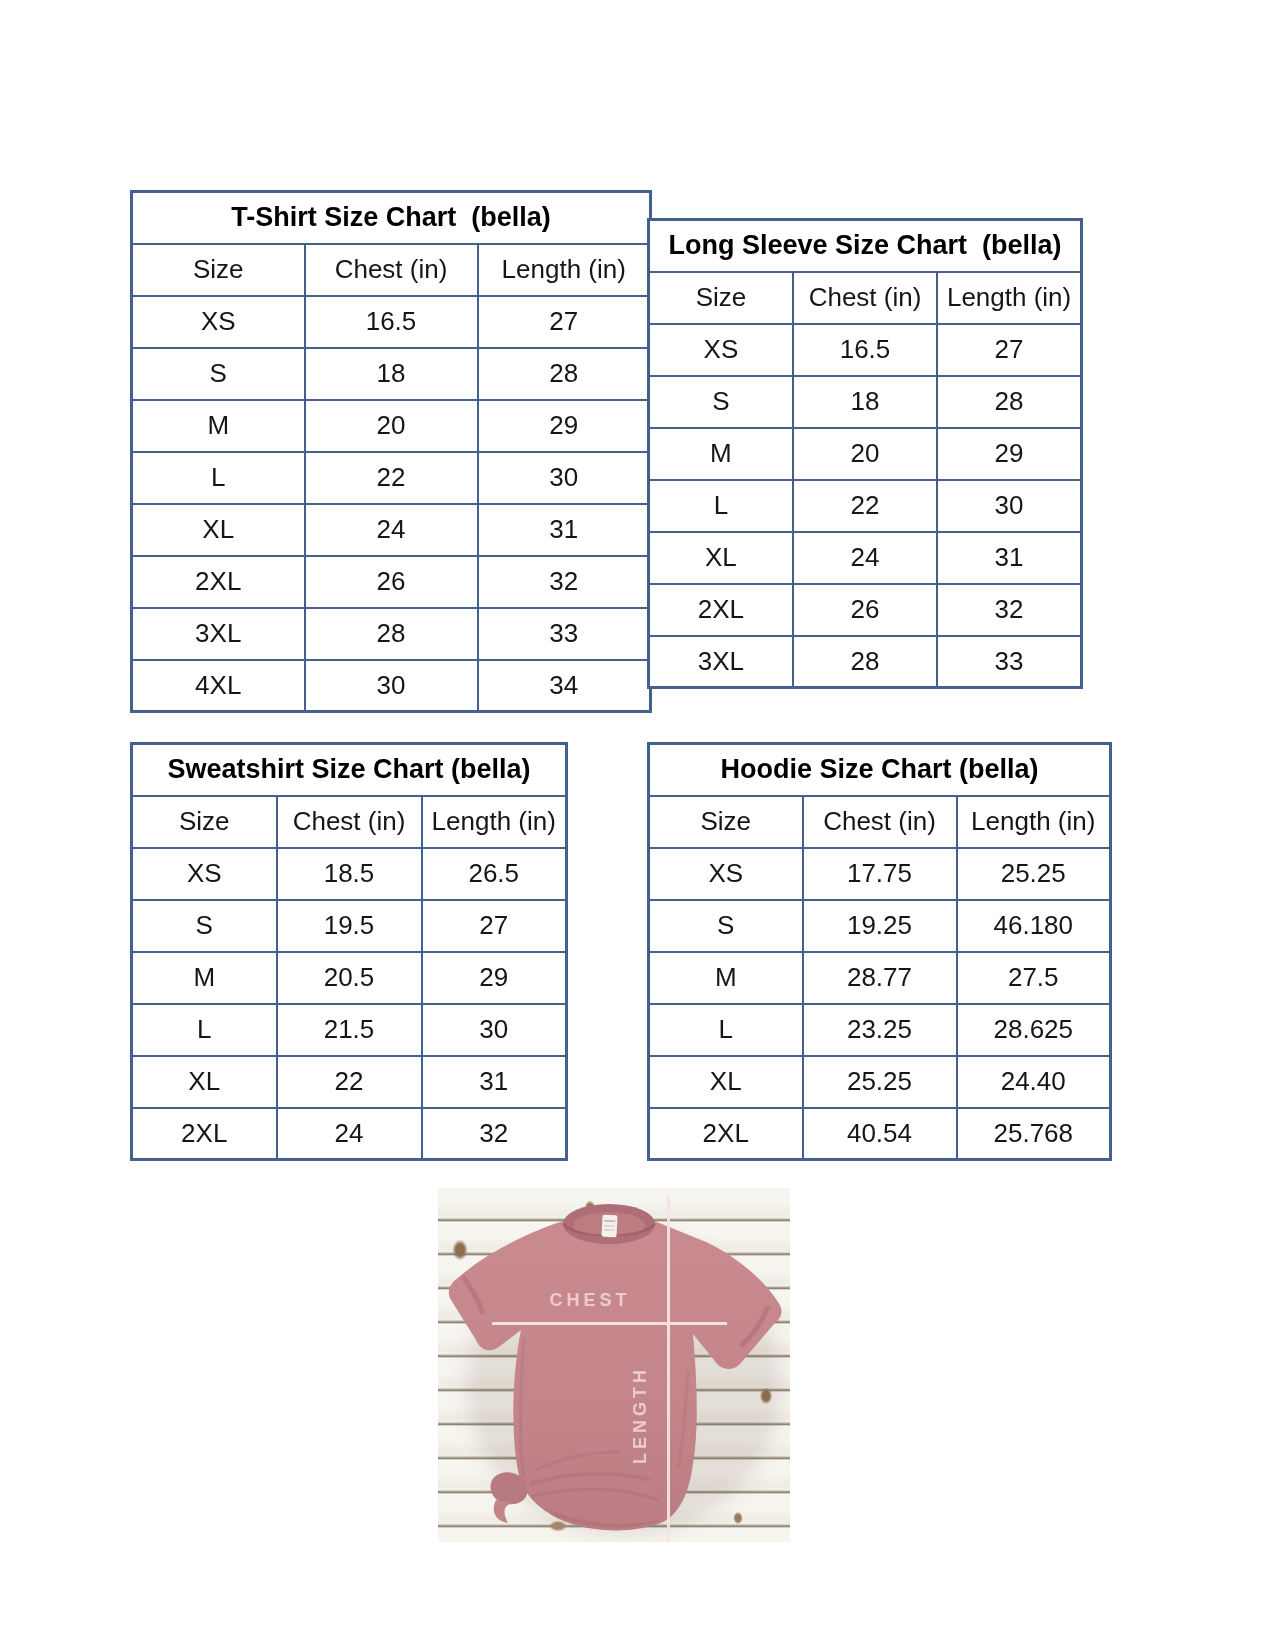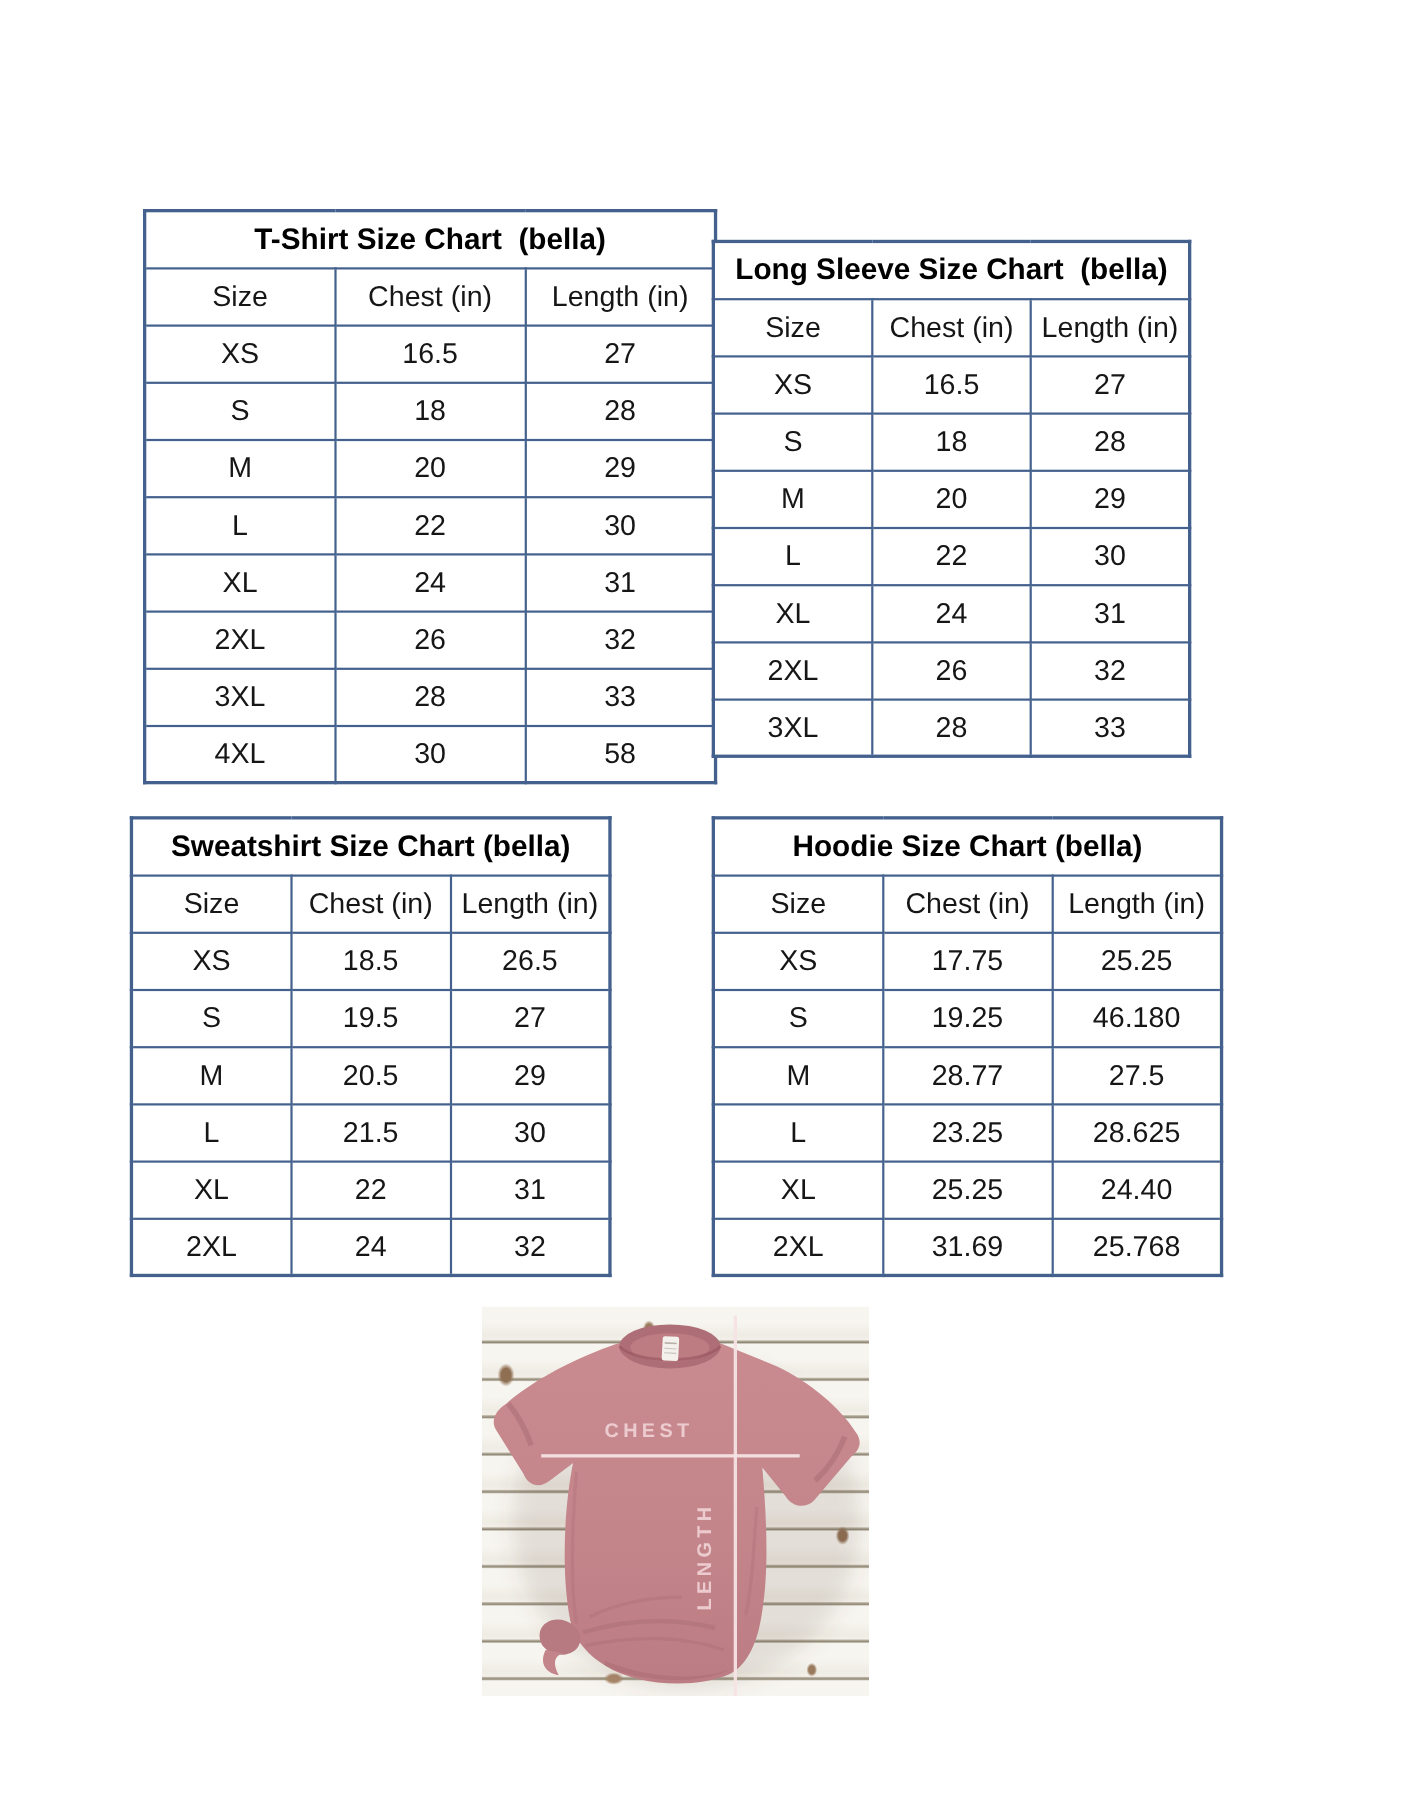--- a/index.html
+++ b/index.html
@@ -6,21 +6,21 @@
   html,body { background:#ffffff; }
   body {
     width:1275px; height:1650px; position:relative; overflow:hidden;
     font-family:"Liberation Sans", sans-serif; color:#141414;
   }
 
   
   .tblwrap { position:absolute; }
   #tbl-tshirt     { left:130px; top:190px;  width:522px; }
   #tbl-longsleeve { left:647px; top:190px;  width:436px;margin-top:28px; }
-  #tbl-sweatshirt { left:118px; top:742px;  width:438px; }
+  #tbl-sweatshirt { left:130px; top:742px;  width:438px; }
   #tbl-hoodie     { left:647px; top:742px;  width:465px; }
 
   table.size-table {
     border-collapse:collapse; width:100%; table-layout:fixed;
     border:3px solid #44618e;
   }
   table.size-table td {
     border:2px solid #44618e;
     height:52px; text-align:center; vertical-align:middle;
     font-size:26px; color:#161616; background:#ffffff;
@@ -111,21 +111,21 @@
           <td>32</td>
         </tr>
         <tr>
           <td>3XL</td>
           <td>28</td>
           <td>33</td>
         </tr>
         <tr>
           <td>4XL</td>
           <td>30</td>
-          <td>58</td>
+          <td>34</td>
         </tr>
       </tbody>
     </table>
   </div>
 <div class="tblwrap" id="tbl-longsleeve">
     <table class="size-table">
       <tbody>
         <tr>
           <td colspan="3" class="title">Long Sleeve Size Chart  (bella)</td>
         </tr>
@@ -247,21 +247,21 @@
           <td>23.25</td>
           <td>28.625</td>
         </tr>
         <tr>
           <td>XL</td>
           <td>25.25</td>
           <td>24.40</td>
         </tr>
         <tr>
           <td>2XL</td>
-          <td>31.69</td>
+          <td>40.54</td>
           <td>25.768</td>
         </tr>
       </tbody>
     </table>
   </div>
 
 <div class="photo">
   <div class="wood"></div>
 
   <svg class="shirt" viewBox="0 0 352 354" xmlns="http://www.w3.org/2000/svg">

